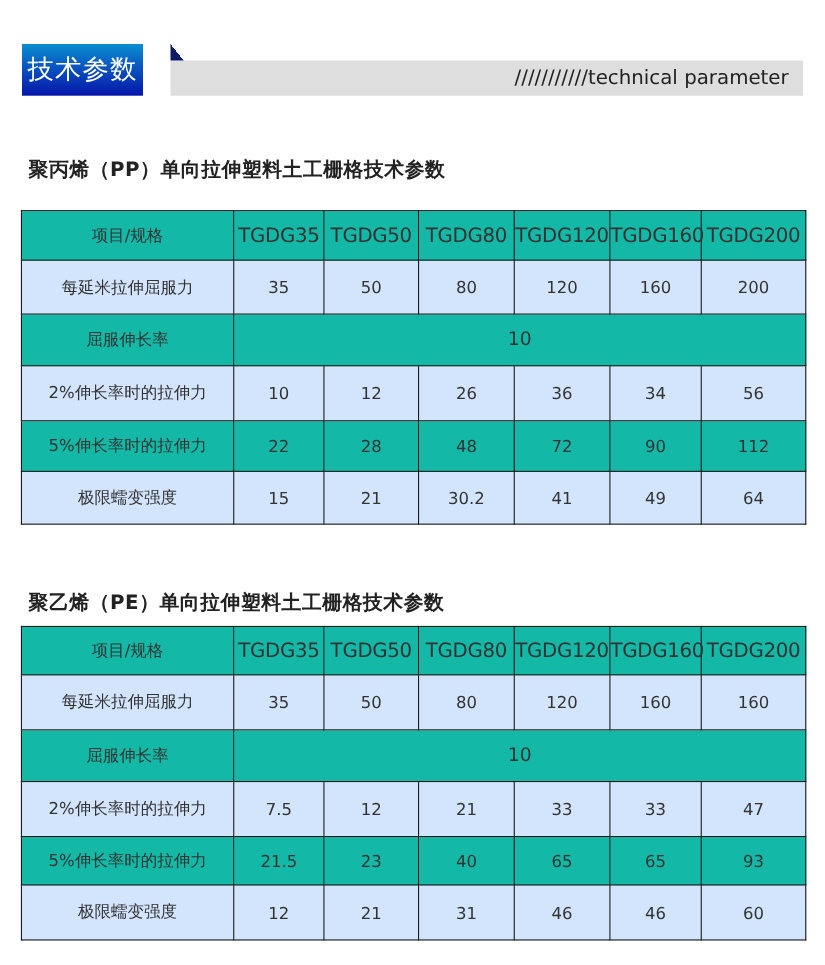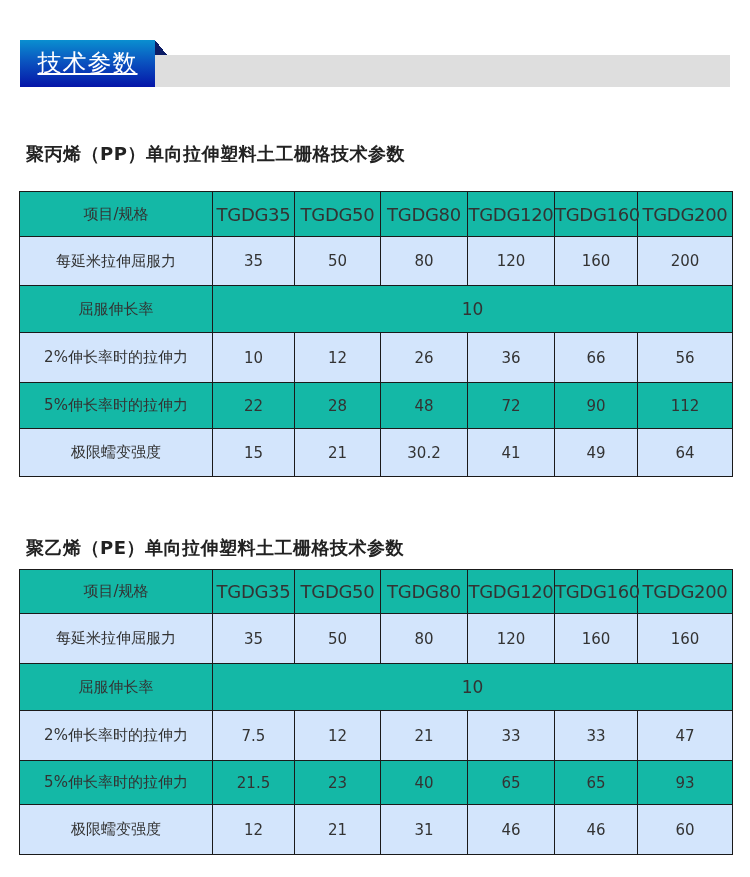--- a/index.html
+++ b/index.html
@@ -7,23 +7,23 @@
       width: 750px; height: 877px; position: relative; overflow: hidden;
       font-family: "DejaVu Sans", "Liberation Sans", sans-serif;
       color: #222;
     }
     .banner { position: absolute; left: 20px; top: 40px; width: 710px; height: 47px; }
     .banner-bar {
       position: absolute; left: 135px; top: 15px; width: 575px; height: 32px;
       background: #dedede;
     }
     .banner-tag {
-      position: absolute; left: 0; top: 0; width: 135px; height: 47px;
+      position: absolute; left: 0; top: 0; width: 110px; height: 47px;
       background: linear-gradient(180deg, #0a8fd0 0%, #0a55c0 45%, #0515a8 100%);
-      color: #fff; font-size: 24px; line-height: 47px; text-align: center; letter-spacing: 1px; text-decoration: underline;
+      color: #fff; font-size: 24px; line-height: 47px; text-align: center; letter-spacing: 1px;
     }
     .banner-fold2 {
       position: absolute; left: 135px; top: 0; width: 12px; height: 15px;
       background: linear-gradient(to bottom left, transparent 50%, #0b1c66 50%);
     }
     .banner-sub {
       position: absolute; right: 13px; top: 15px; height: 32px; line-height: 32px;
       font-size: 18px; color: #222; font-family: "DejaVu Sans", sans-serif;
     }
     .section-title {
@@ -43,20 +43,21 @@
     table.spec td.label { font-size: 15px; }
     table.spec td.hdr { font-size: 18px; letter-spacing: -0.3px; }
   </style>
 </head>
 <body>
 
 <div class="banner">
   <div class="banner-bar"></div>
   <div class="banner-fold2"></div>
   <div class="banner-tag">技术参数</div>
+  <div class="banner-sub">///////////technical parameter</div>
 </div>
 
 <div class="section-title" style="top:142px;">聚丙烯（PP）单向拉伸塑料土工栅格技术参数</div>
 
 <table class="spec" style="top:191px;">
   <colgroup>
     <col style="width:193px">
       <col style="width:82px">
       <col style="width:86px">
       <col style="width:87px">
@@ -86,21 +87,21 @@
   <tr class="white" style="height:47px;">
     <td class="label">屈服伸长率</td>
     <td colspan="6" style="font-size:17px;">10</td>
   </tr>
   <tr class="blue" style="height:50px;">
     <td class="label">2%伸长率时的拉伸力</td>
     <td>10</td>
     <td>12</td>
     <td>26</td>
     <td>36</td>
-    <td>66</td>
+    <td>34</td>
     <td>56</td>
   </tr>
   <tr class="white" style="height:46px;">
     <td class="label">5%伸长率时的拉伸力</td>
     <td>22</td>
     <td>28</td>
     <td>48</td>
     <td>72</td>
     <td>90</td>
     <td>112</td>

